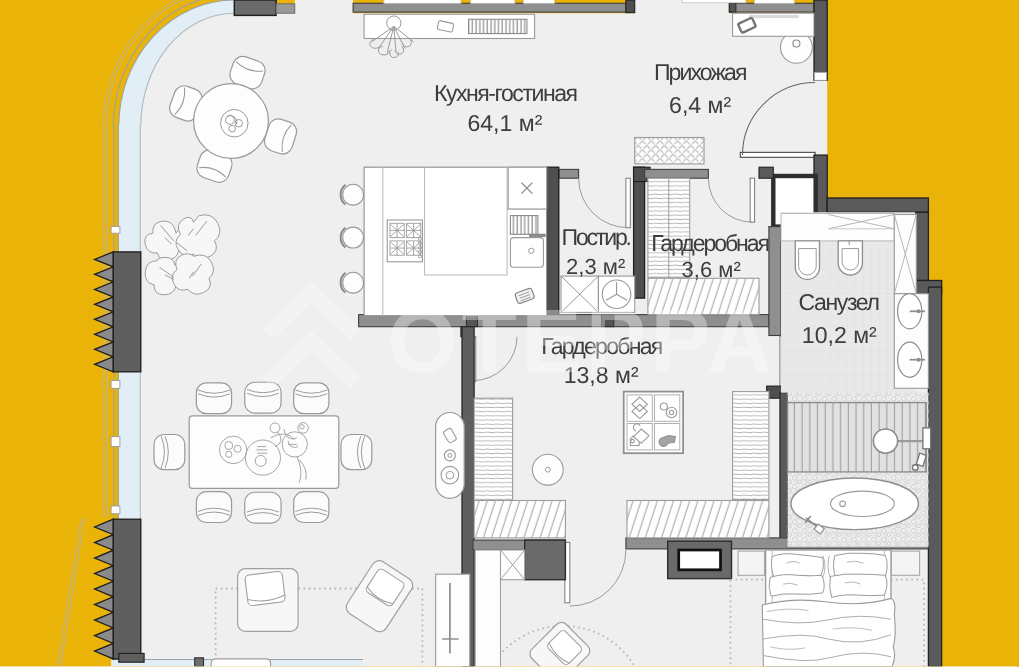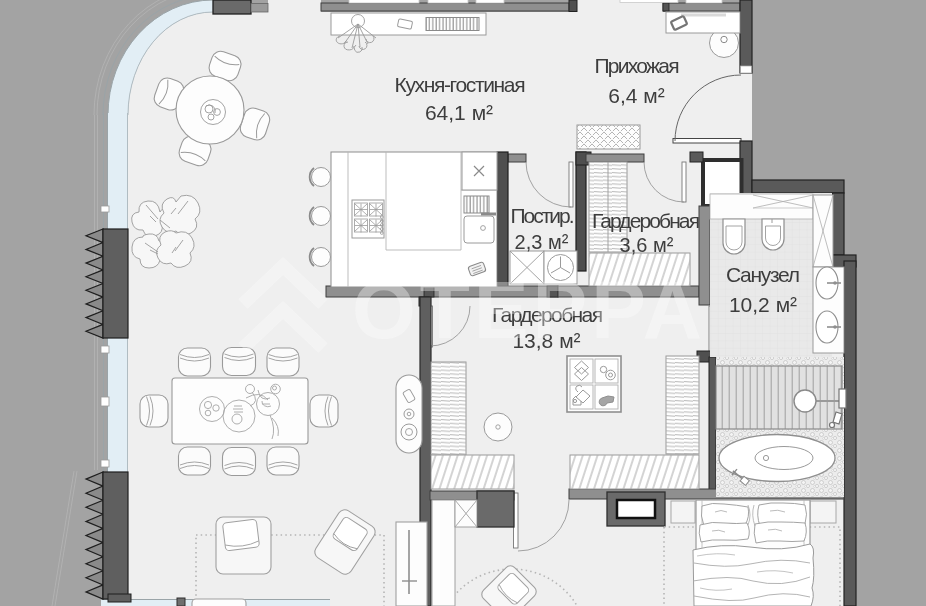--- a/index.html
+++ b/index.html
@@ -1,16 +1,16 @@
 <!DOCTYPE html>
 <html><head>
 <meta charset="utf-8">
 <style>
   html,body{margin:0;padding:0;background:#ffffff;}
-  .wrap{width:926px;height:606px;position:relative;overflow:hidden;background:#a3a3a3;}
+  .wrap{width:926px;height:606px;position:relative;overflow:hidden;background:#eab308;}
   svg{display:block;}
   text{font-family:"Liberation Sans",sans-serif;fill:#3d3d3d;}
 </style>
 </head>
 <body>
 <div class="wrap">
 <svg width="926" height="606" viewBox="0 0 926 606" xmlns="http://www.w3.org/2000/svg">
 <defs>
 <pattern id="diaghatch" width="7" height="8" patternUnits="userSpaceOnUse" patternTransform="rotate(18)">
   <line x1="2" y1="0" x2="2" y2="8" stroke="#a8a8a8" stroke-width="1"></line>

